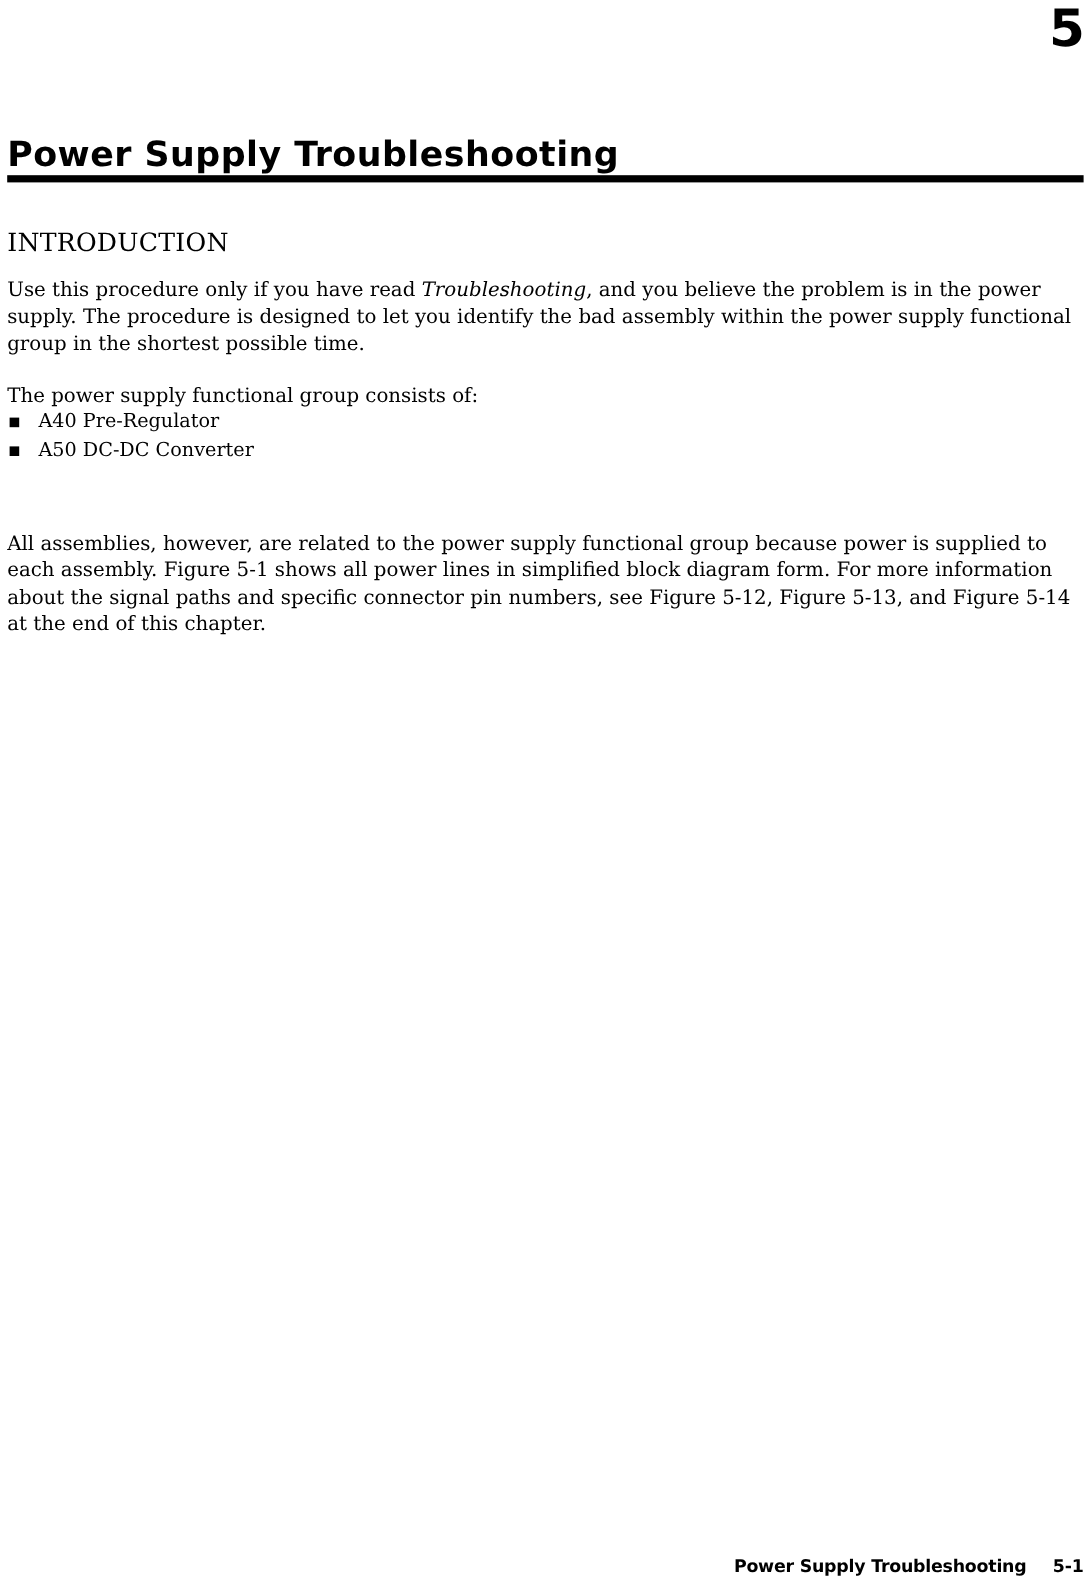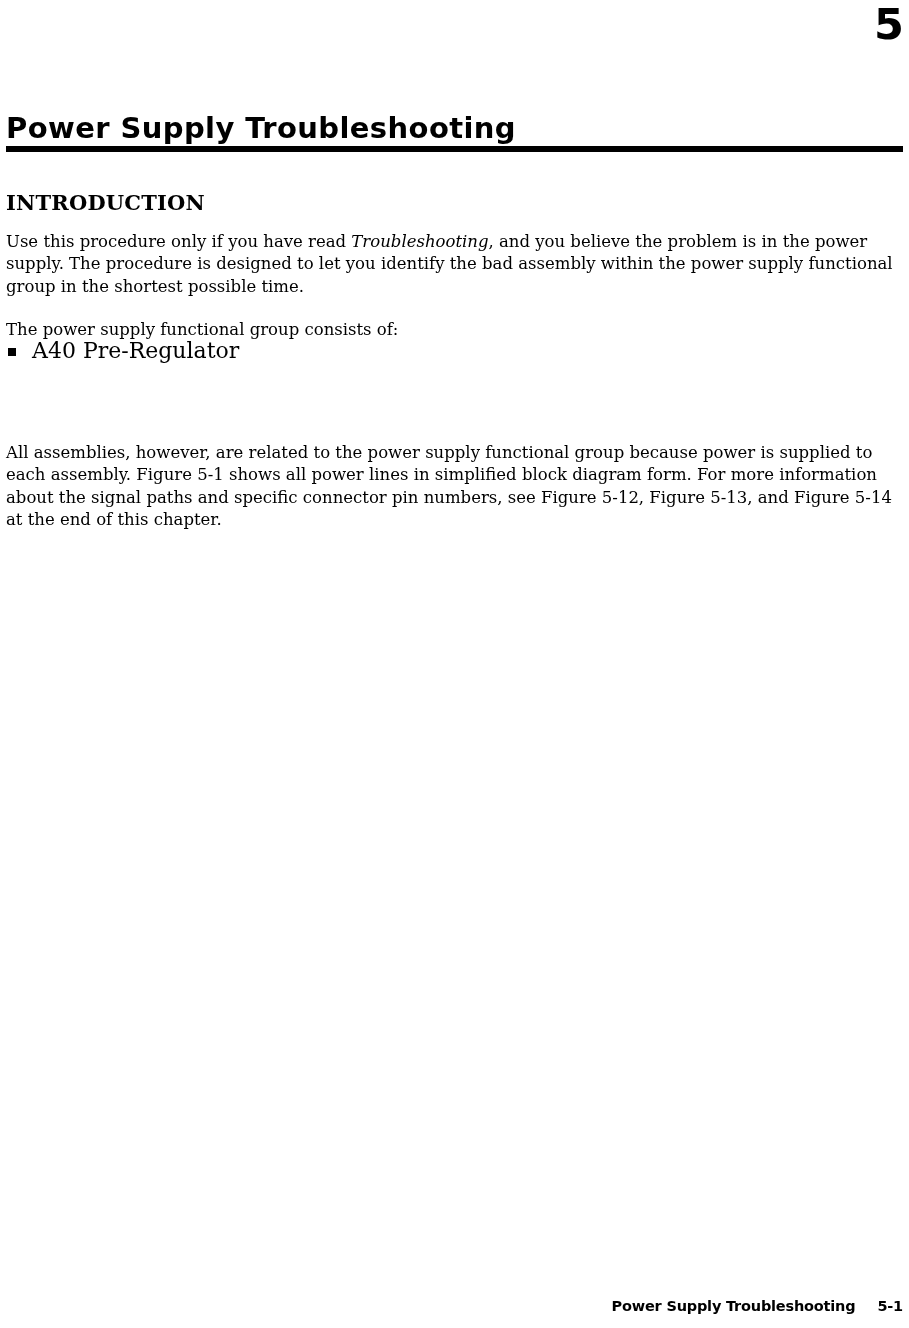--- a/index.html
+++ b/index.html
@@ -46,21 +46,21 @@
     top: 146px;
     width: 897px;
     height: 6px;
     background: #000000;
   }
   .section-heading {
     position: absolute;
     left: 6px;
     top: 173px;
     font-family: "DejaVu Serif", serif;
-    font-weight: bold;
+    font-weight: normal;
     font-size: 21px;
     letter-spacing: 0.2px;
   }
   .body-block {
     position: absolute;
     left: 6px;
     width: 890px;
     font-size: 16.5px;
     line-height: 22.5px;
     text-align: left;
@@ -70,21 +70,21 @@
   .p3 { top: 425px; }
   .p4 { top: 529px; }
   .bullet-list {
     position: absolute;
     left: 6px;
     top: 339px;
     width: 500px;
     margin: 0;
     padding: 0;
     list-style: none;
-    font-size: 22px;
+    font-size: 16px;
     line-height: 24px;
   }
   .bullet-list li {
     position: relative;
     padding-left: 26px;
   }
   .bullet-list li .sq {
     position: absolute;
     left: 2px;
     top: 9px;
@@ -121,20 +121,21 @@
   <div class="title-rule"></div>
 
   <h2 class="section-heading">INTRODUCTION</h2>
 
   <p class="body-block p1"><span>Use this procedure only if you have read </span><em>Troubleshooting</em><span>, and you believe the problem is in the power supply.  The procedure is designed to let you identify the bad assembly within the power supply functional group in the shortest possible time.</span></p>
 
   <p class="body-block p2">The power supply functional group consists of:</p>
 
   <ul class="bullet-list">
     <li><span class="sq"></span><span>A40 Pre-Regulator</span></li>
+    <li><span class="sq"></span><span>A50 DC-DC Converter</span></li>
   </ul>
 
   <p class="body-block p3">All assemblies, however, are related to the power supply functional group because power is supplied to each assembly.  Figure 5-1 shows all power lines in simplified block diagram form.  For more information about the signal paths and specific connector pin numbers, see Figure 5-12, Figure 5-13, and Figure 5-14 at the end of this chapter.</p>
 
 
   <div class="footer">
     <span>Power Supply Troubleshooting</span><span class="fnum">5-1</span>
   </div>
 
 </div>

